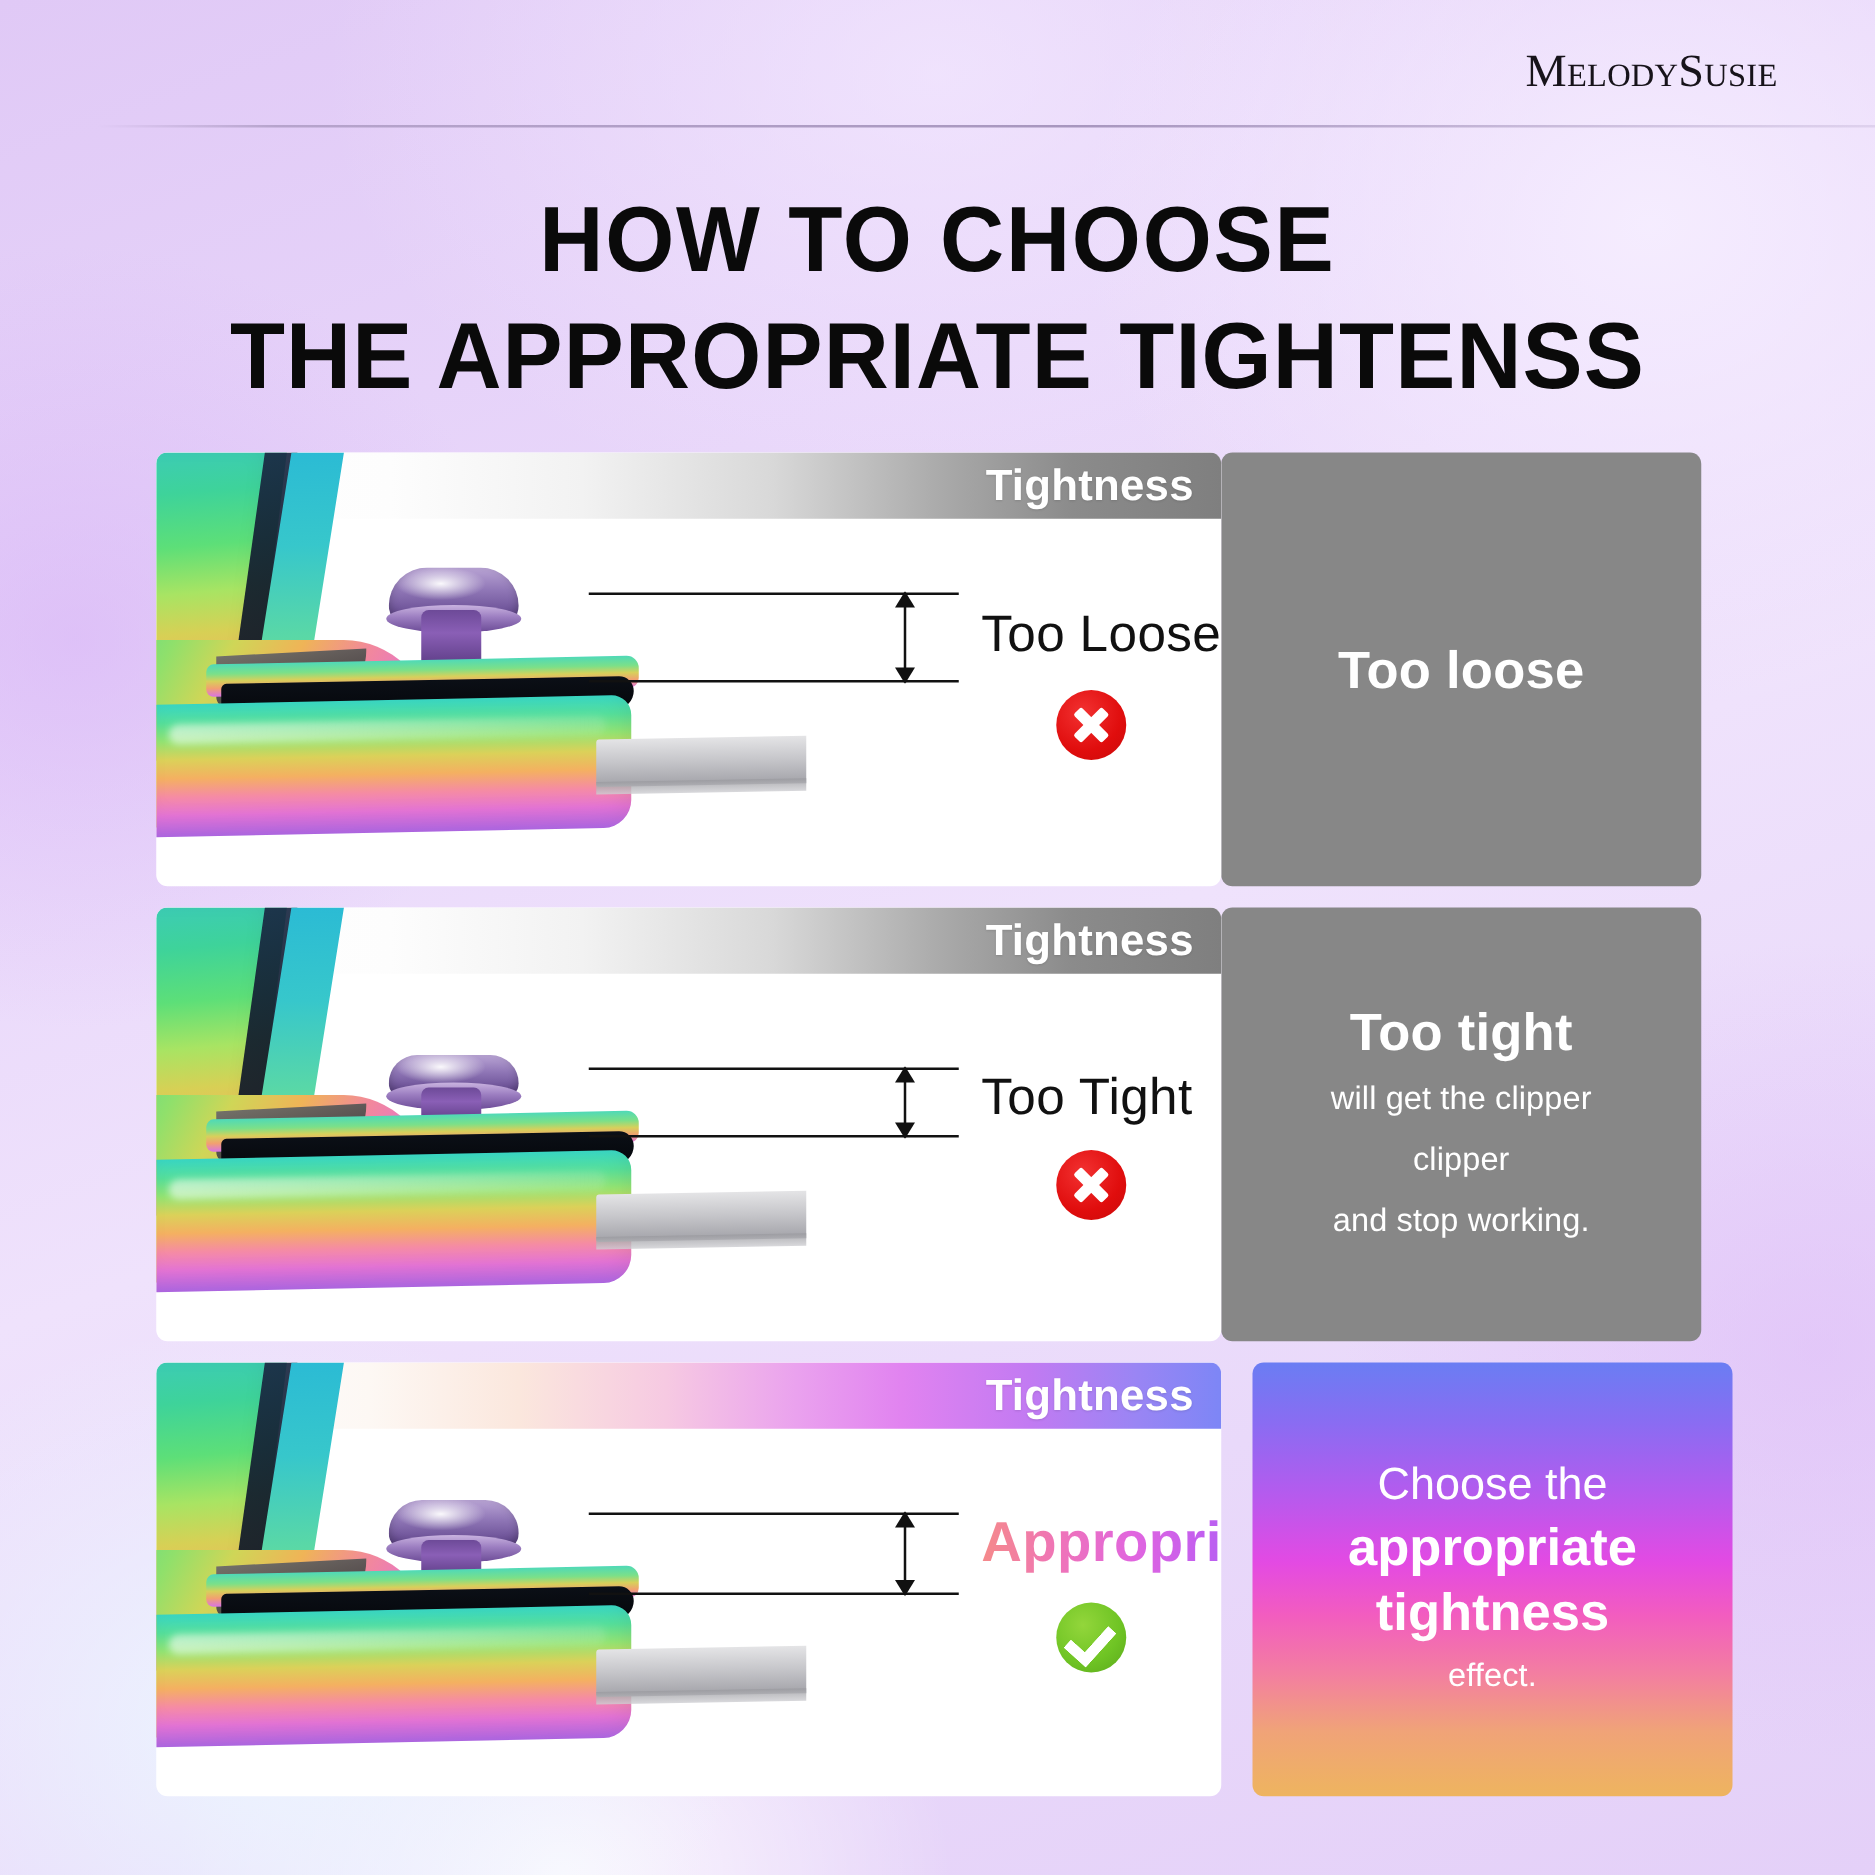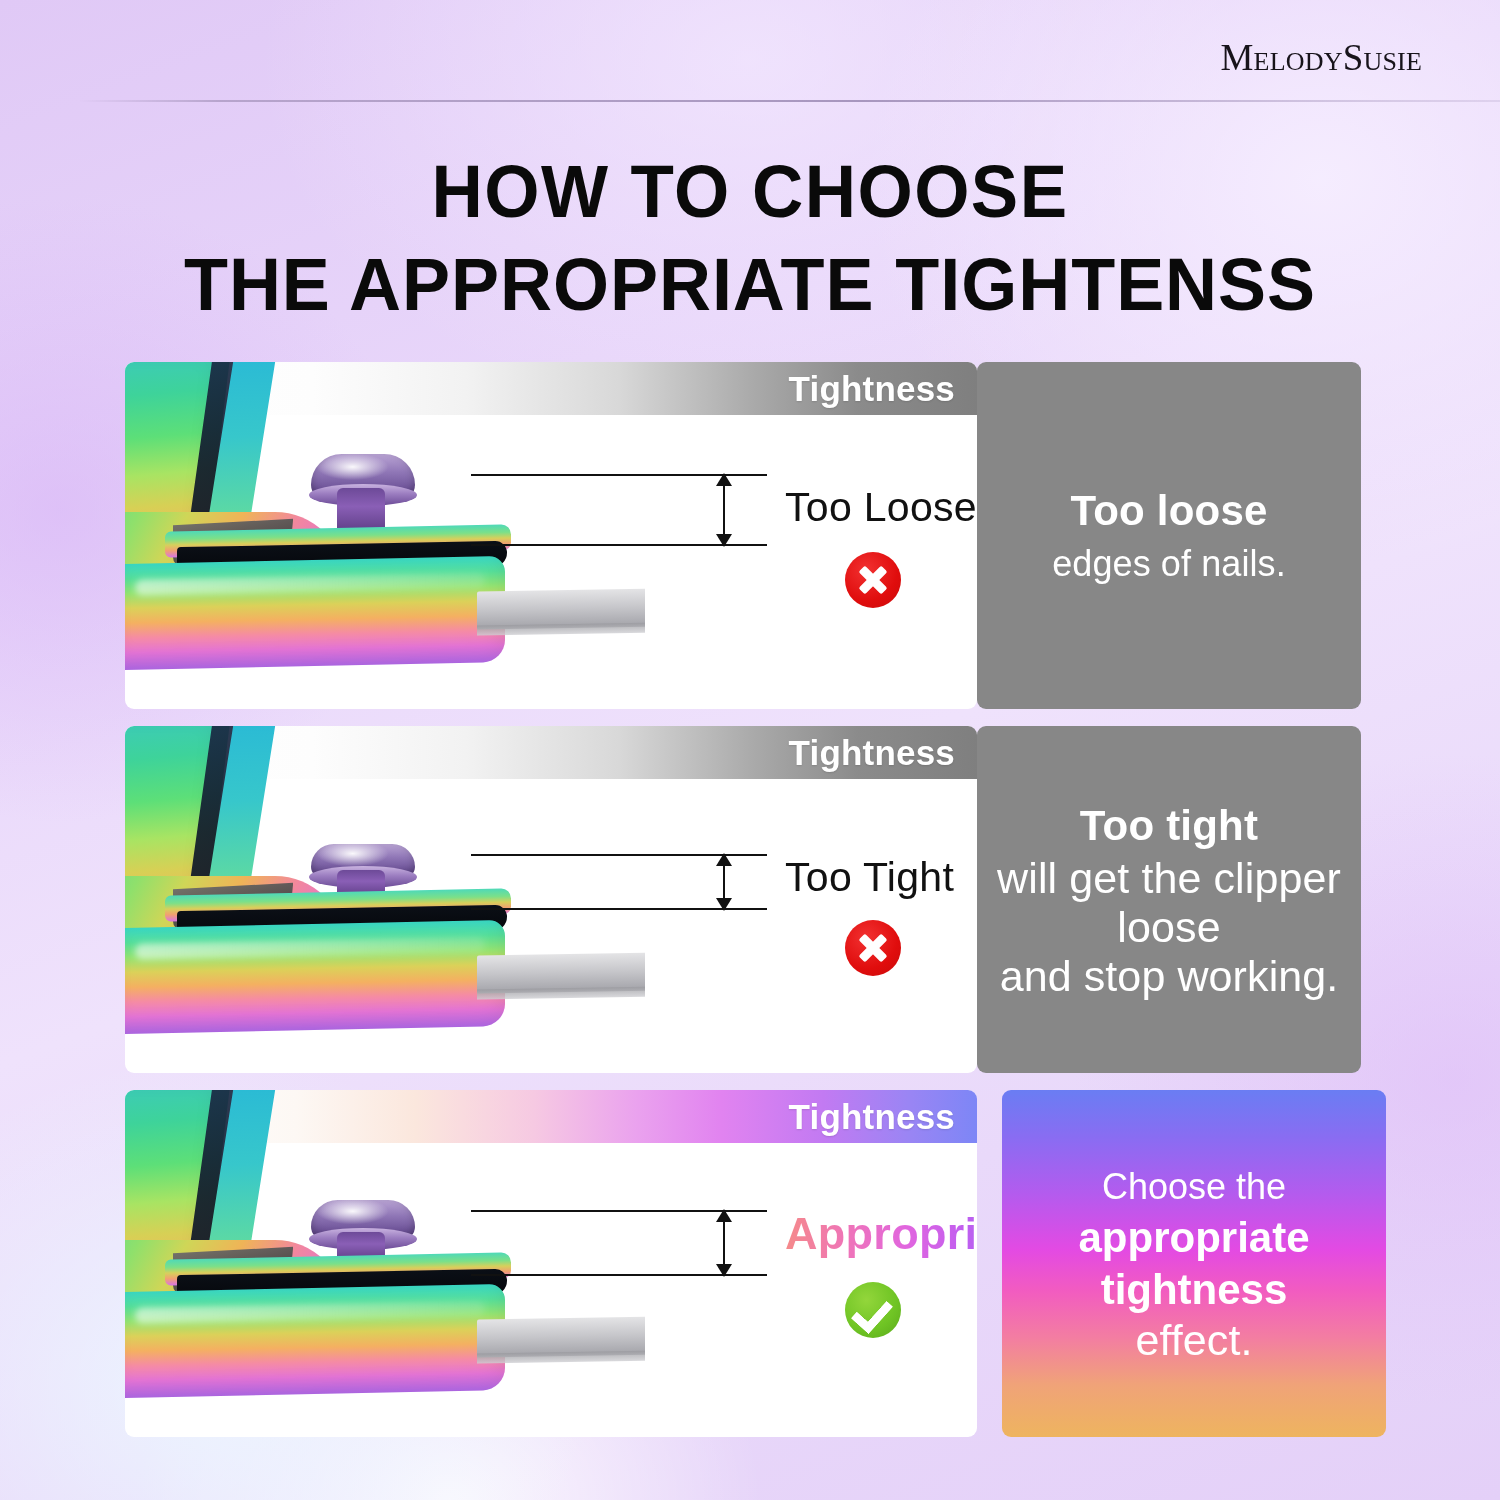--- a/index.html
+++ b/index.html
@@ -401,21 +401,21 @@
     font-weight: bold;
     font-size: 42px;
     line-height: 56px;
     letter-spacing: 0.2px;
   }
   .info-body {
     font-size: 36px;
     line-height: 50px;
     letter-spacing: 0.1px;
   }
-  .info-body.small { font-size: 43px; line-height: 49px; }
+  .info-body.small { font-size: 26px; line-height: 49px; }
   .info-lead { font-size: 36px; line-height: 50px; }
   .info-strong {
     font-weight: bold;
     font-size: 42px;
     line-height: 52px;
   }
 </style>
 </head>
 <body>
 
@@ -462,21 +462,20 @@
         <div class="dim-line" style="top:182px;"></div>
         <div class="dim-arrow" style="top:112px; height:72px;"></div>
       </div>
 
       <div class="verdict" style="top:122px;">Too Loose</div>
       <div class="status-icon cross" style="left:720px; top:190px;"></div>
     </div>
 
     <div class="info-panel gray">
       <div class="info-head">Too loose</div>
-      <div class="info-body">edges of nails.</div>
     </div>
   </div>
 
   <div class="row">
     <div class="photo-card">
 
       <div class="banner gray">
         <span class="banner-text">Tightness</span>
       </div>
 
@@ -503,21 +502,21 @@
         <div class="dim-arrow" style="top:128px; height:56px;"></div>
       </div>
 
       <div class="verdict" style="top:128px;">Too Tight</div>
       <div class="status-icon cross" style="left:720px; top:194px;"></div>
     </div>
 
     <div class="info-panel gray">
       <div class="info-head">Too tight</div>
       <div class="info-body small">will get the clipper</div>
-      <div class="info-body small">loose</div>
+      <div class="info-body small">clipper</div>
       <div class="info-body small">and stop working.</div>
     </div>
   </div>
 
   <div class="row">
     <div class="photo-card">
 
       <div class="banner rainbow">
         <span class="banner-text">Tightness</span>
       </div>

